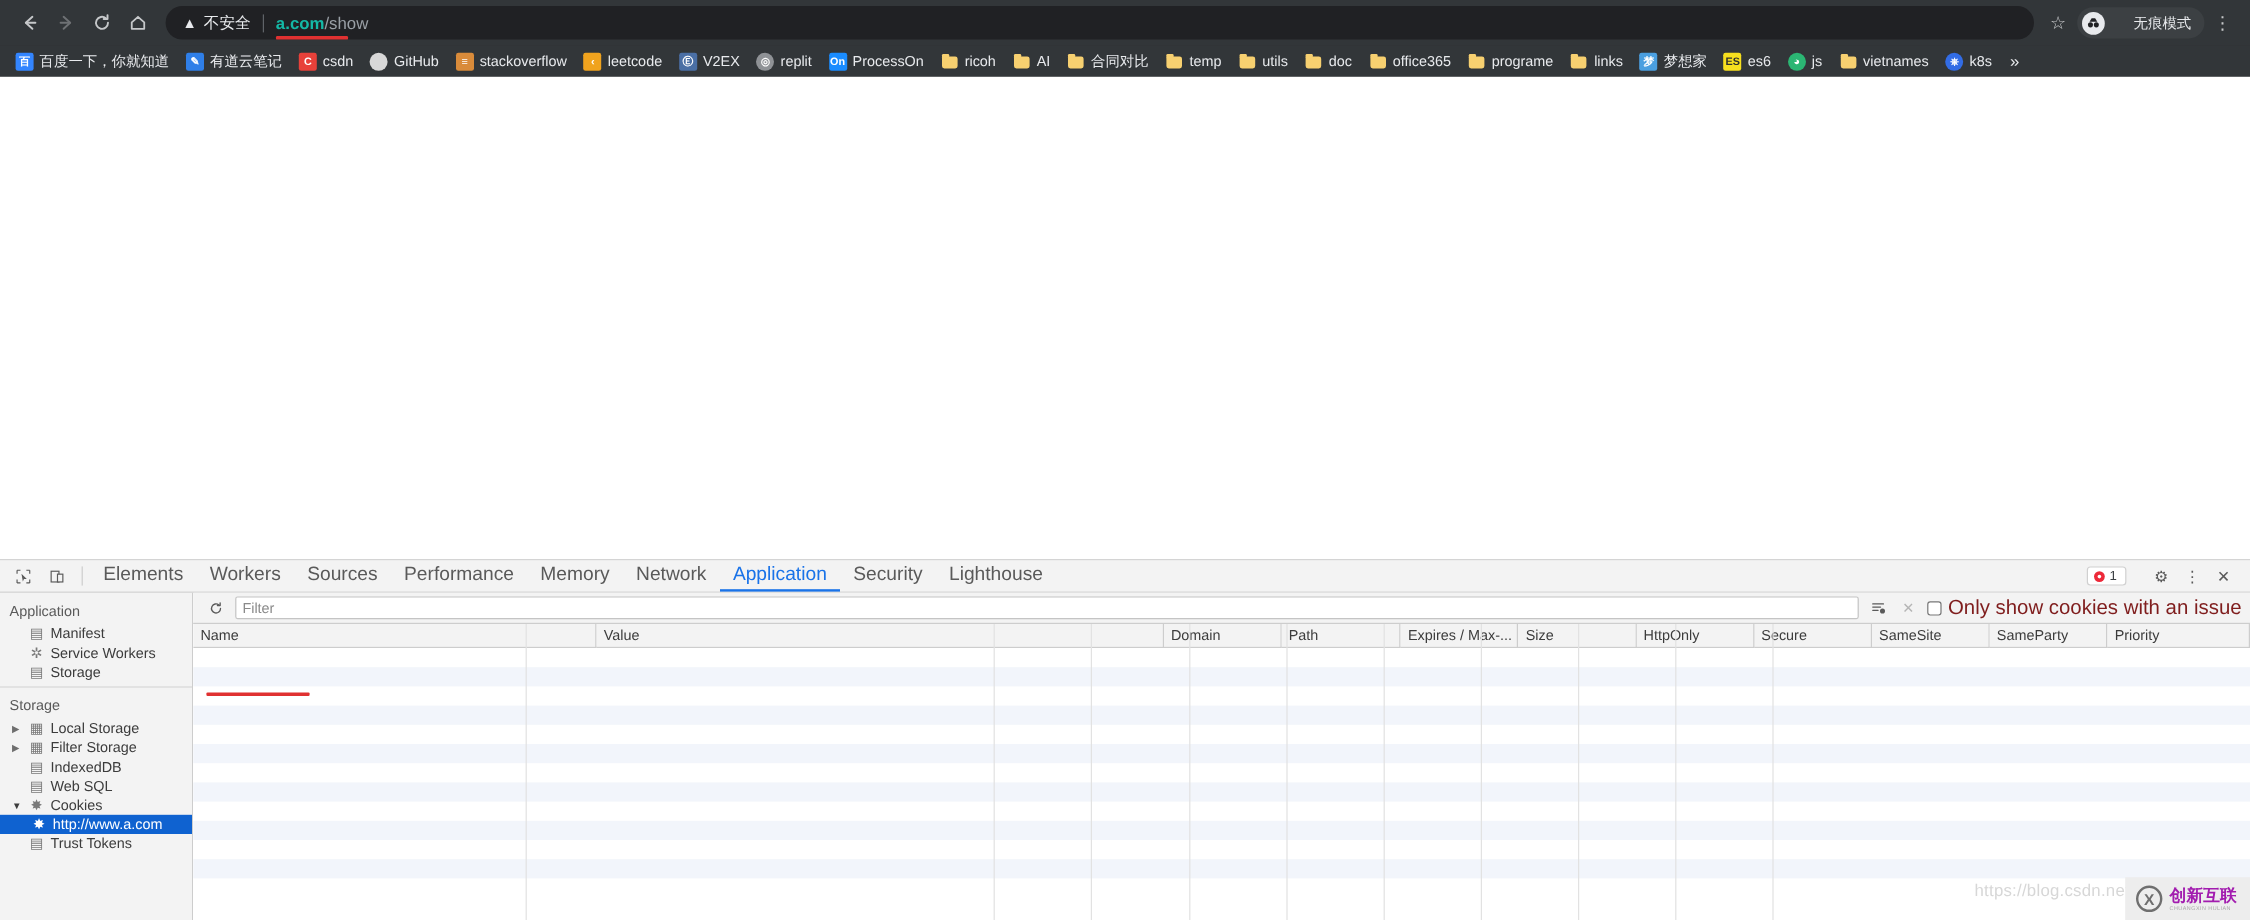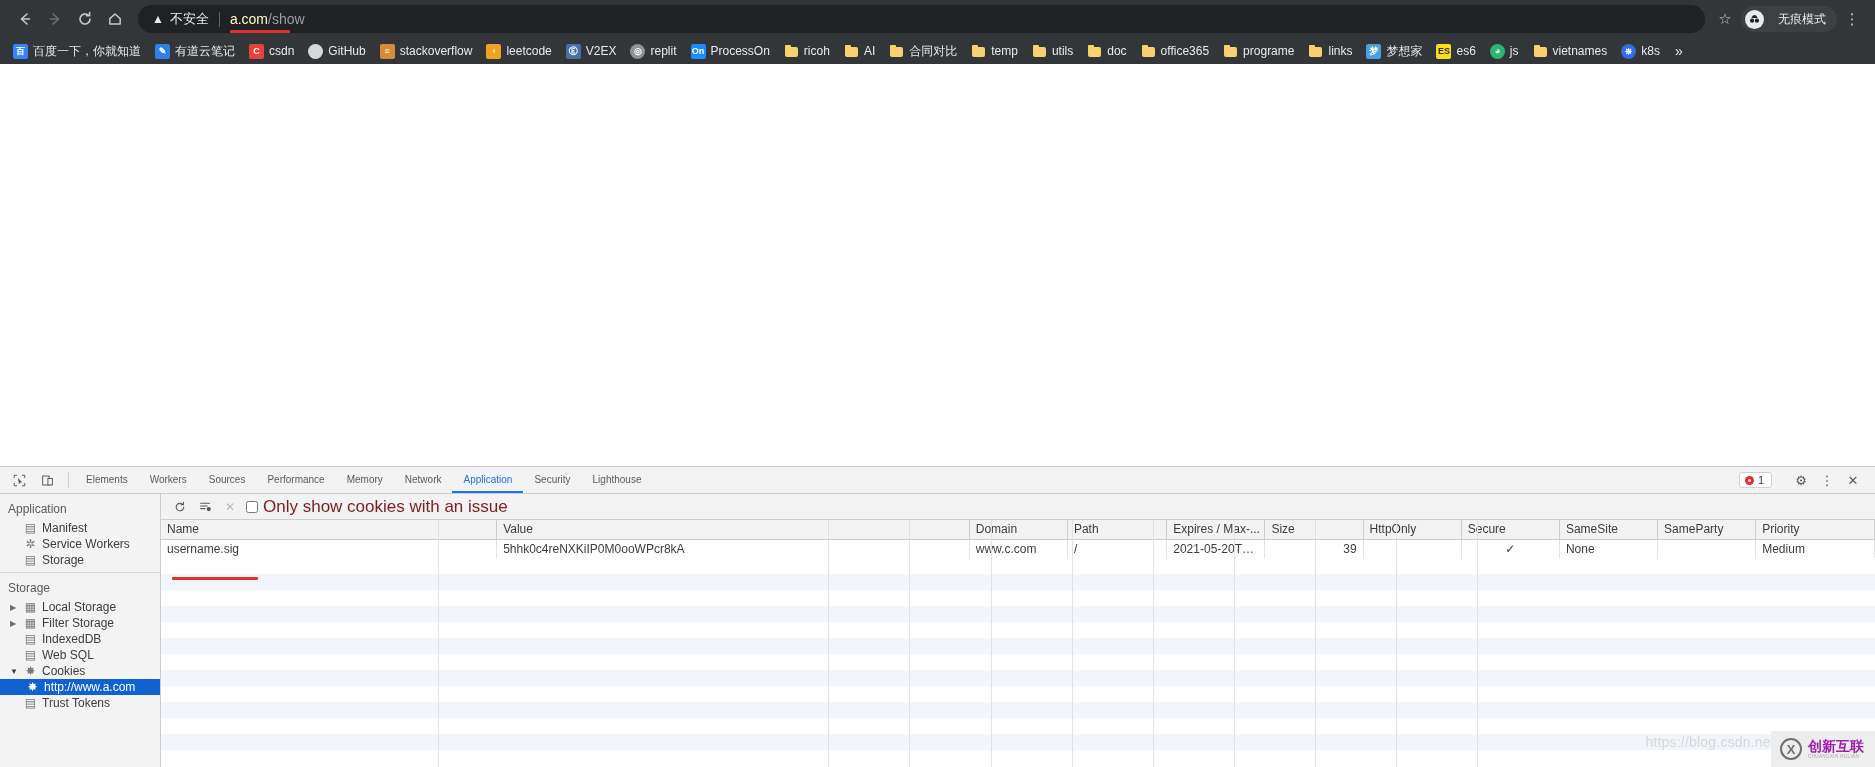--- a/index.html
+++ b/index.html
@@ -26,29 +26,29 @@
   .omnibox {
     flex: 1; height: 28px; background: #202124; border-radius: 14px;
     display: flex; align-items: center; padding: 0 14px; margin-left: 8px;
     position: relative; min-width: 0;
   }
   .omni-warn { display: flex; align-items: center; gap: 6px; flex: none; }
   .omni-warn .tri { color: #e8eaed; font-size: 12px; line-height: 1; }
   .omni-warn .txt { color: #e8eaed; font-size: 13px; }
   .omni-sep { width: 1px; height: 15px; background: #5f6368; margin: 0 10px; flex: none; }
   .omni-url { font-size: 14px; color: #9aa0a6; white-space: nowrap; position: relative; }
-  .omni-url b { color: #fef9c3; font-weight: 400; }
+  .omni-url b { color: #14b8a6; font-weight: 700; }
   .url-underline {
     position: absolute; left: 0; bottom: -6px; width: 60px; height: 3px;
     background: #e03131; border-radius: 1px;
   }
   .toolbar-right { display: flex; align-items: center; gap: 2px; flex: none; margin-left: 6px; }
   .star { color: #c6c8ca; font-size: 15px; width: 28px; text-align: center; }
   .incognito {
-    display: flex; align-items: center; gap: 14px;
+    display: flex; align-items: center; gap: 24px;
     background: #3c4043; border-radius: 13px; height: 26px; padding: 0 11px 0 4px;
   }
   .incognito .glyph {
     width: 19px; height: 19px; border-radius: 50%; background: #e8eaed;
     color: #202124; font-size: 11px; display: flex; align-items: center; justify-content: center;
   }
   .incognito .lbl { color: #e8eaed; font-size: 12px; }
   .kebab { color: #c6c8ca; font-size: 15px; width: 26px; text-align: center; letter-spacing: 0; }
 
   
@@ -86,21 +86,21 @@
   .dt-tabbar {
     height: 27px; display: flex; align-items: stretch;
     background: #f3f3f3; border-bottom: 1px solid #cdcdcd; flex: none;
   }
   .dt-toolicons { display: flex; align-items: center; padding: 0 4px 0 8px; gap: 6px; }
   .dt-toolicons .ti { width: 22px; height: 20px; display: flex; align-items: center; justify-content: center; color: #5a5a5a; }
   .dt-vsep { width: 1px; background: #cdcdcd; margin: 5px 6px; }
   .dt-tabs { display: flex; align-items: stretch; }
   .dt-tab {
     display: flex; align-items: center; padding: 0 11px; color: #5a5a5a;
-    font-size: 10px; white-space: nowrap; border-bottom: 2px solid transparent;
+    font-size: 16px; white-space: nowrap; border-bottom: 2px solid transparent;
   }
   .dt-tab.active { color: #1a73e8; border-bottom-color: #1a73e8; }
   .dt-spacer { flex: 1; }
   .dt-right { display: flex; align-items: center; gap: 2px; padding-right: 10px; }
   .err-badge {
     display: flex; align-items: center; gap: 4px; padding: 1px 7px 1px 5px;
     border: 1px solid #d0d0d0; border-radius: 3px; background: #fff; color: #3c4043; font-size: 11px;
   }
   .err-dot { width: 9px; height: 9px; border-radius: 50%; background: #ed2939;
              display: flex; align-items: center; justify-content: center; }
@@ -450,20 +450,21 @@
 
     <div class="dt-main">
 
       <div class="cookie-toolbar">
         <span class="ct-icon">
           <svg width="12" height="12" viewBox="0 0 16 16">
               <path d="M13 8 A5 5 0 1 1 11.2 4.2" stroke="currentColor" stroke-width="1.5" fill="none" stroke-linecap="round"></path>
               <path d="M12.6 1.8 L12.6 4.8 L9.6 4.8" stroke="currentColor" stroke-width="1.5" fill="none" stroke-linecap="round" stroke-linejoin="round"></path>
             </svg>
         </span>
+        <input class="filter-input" type="text" placeholder="Filter" value="" style="">
         <span class="ct-icon">
           <svg width="13" height="13" viewBox="0 0 16 16">
               <path d="M2 4 H13 M2 7.3 H10 M2 10.6 H7.5" stroke="currentColor" stroke-width="1.3" stroke-linecap="round"></path>
               <circle cx="12" cy="11.2" r="2.6" fill="currentColor"></circle>
             </svg>
         </span>
         <span class="ct-icon" style="color:#b5b5b5">✕</span>
         <span class="ct-check">
           <input type="checkbox" style="">
           <label>Only show cookies with an issue</label>
@@ -494,33 +495,20 @@
                 <th>Expires / Max-...</th>
                 <th>Size</th>
                 <th>HttpOnly</th>
                 <th>Secure</th>
                 <th>SameSite</th>
                 <th>SameParty</th>
                 <th>Priority</th>
               </tr>
             </thead>
           <tbody id="tbody">
-              <tr class="odd">
-                <td>username.sig</td>
-                <td>5hhk0c4reNXKiIP0M0ooWPcr8kA</td>
-                <td>www.c.com</td>
-                <td>/</td>
-                <td>2021-05-20T0...</td>
-                <td class="num">39</td>
-                <td class="ctr"></td>
-                <td class="ctr">✓</td>
-                <td>None</td>
-                <td></td>
-                <td>Medium</td>
-              </tr>
             </tbody>
         </table>
 
         <div class="filler" id="filler">
             <div class="filler-row"></div>
             <div class="filler-row even"></div>
             <div class="filler-row"></div>
             <div class="filler-row even"></div>
             <div class="filler-row"></div>
             <div class="filler-row even"></div>

